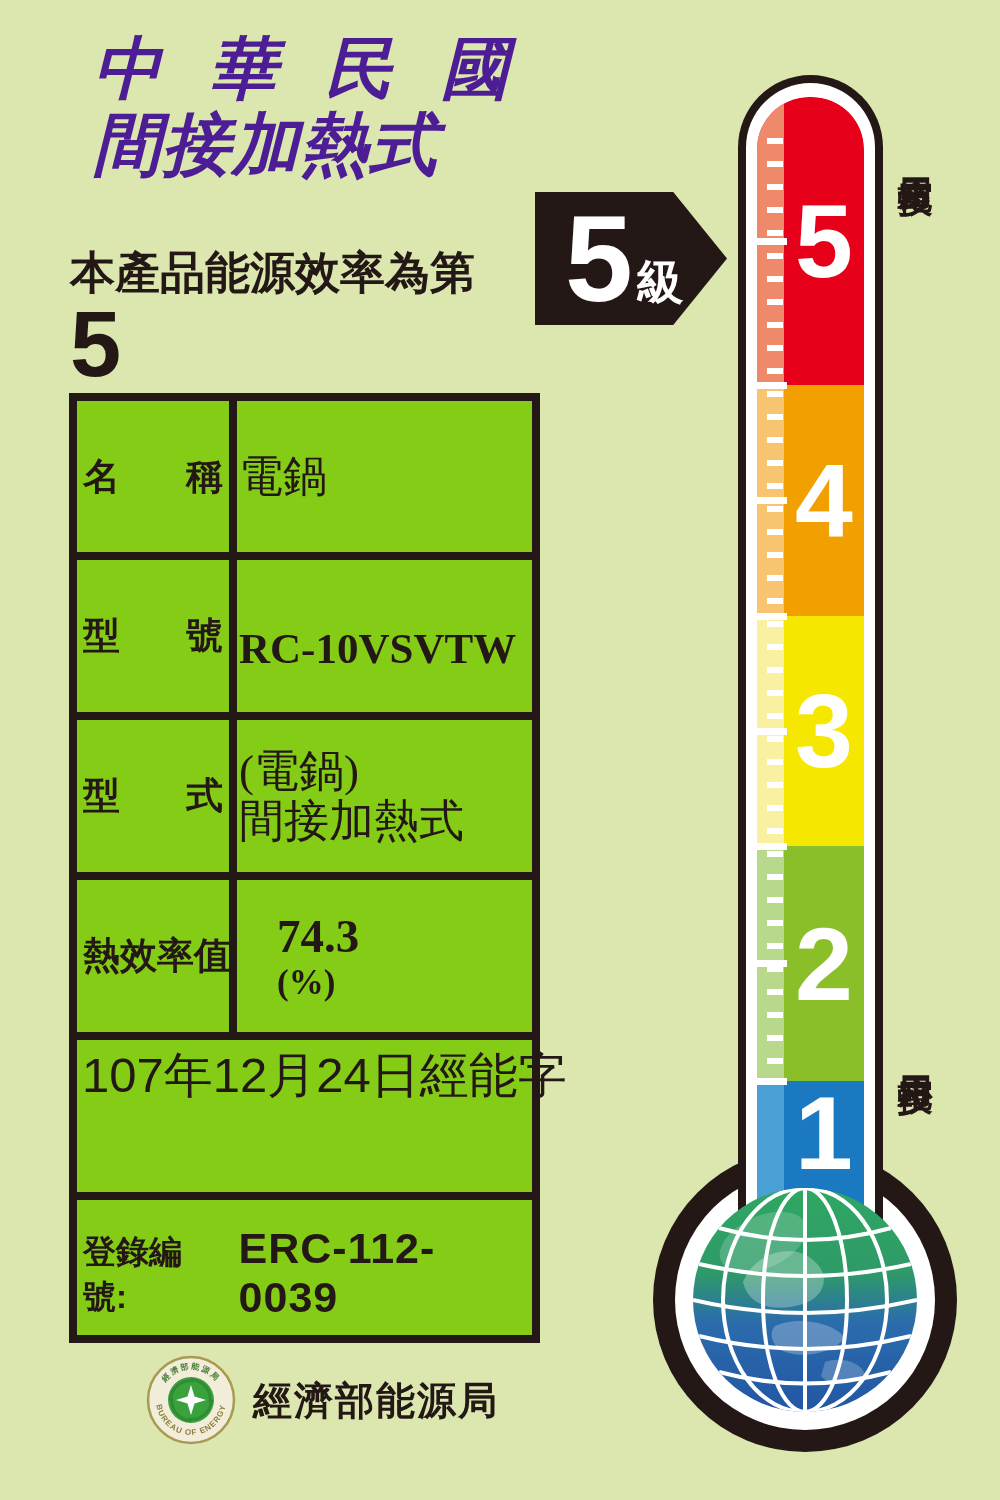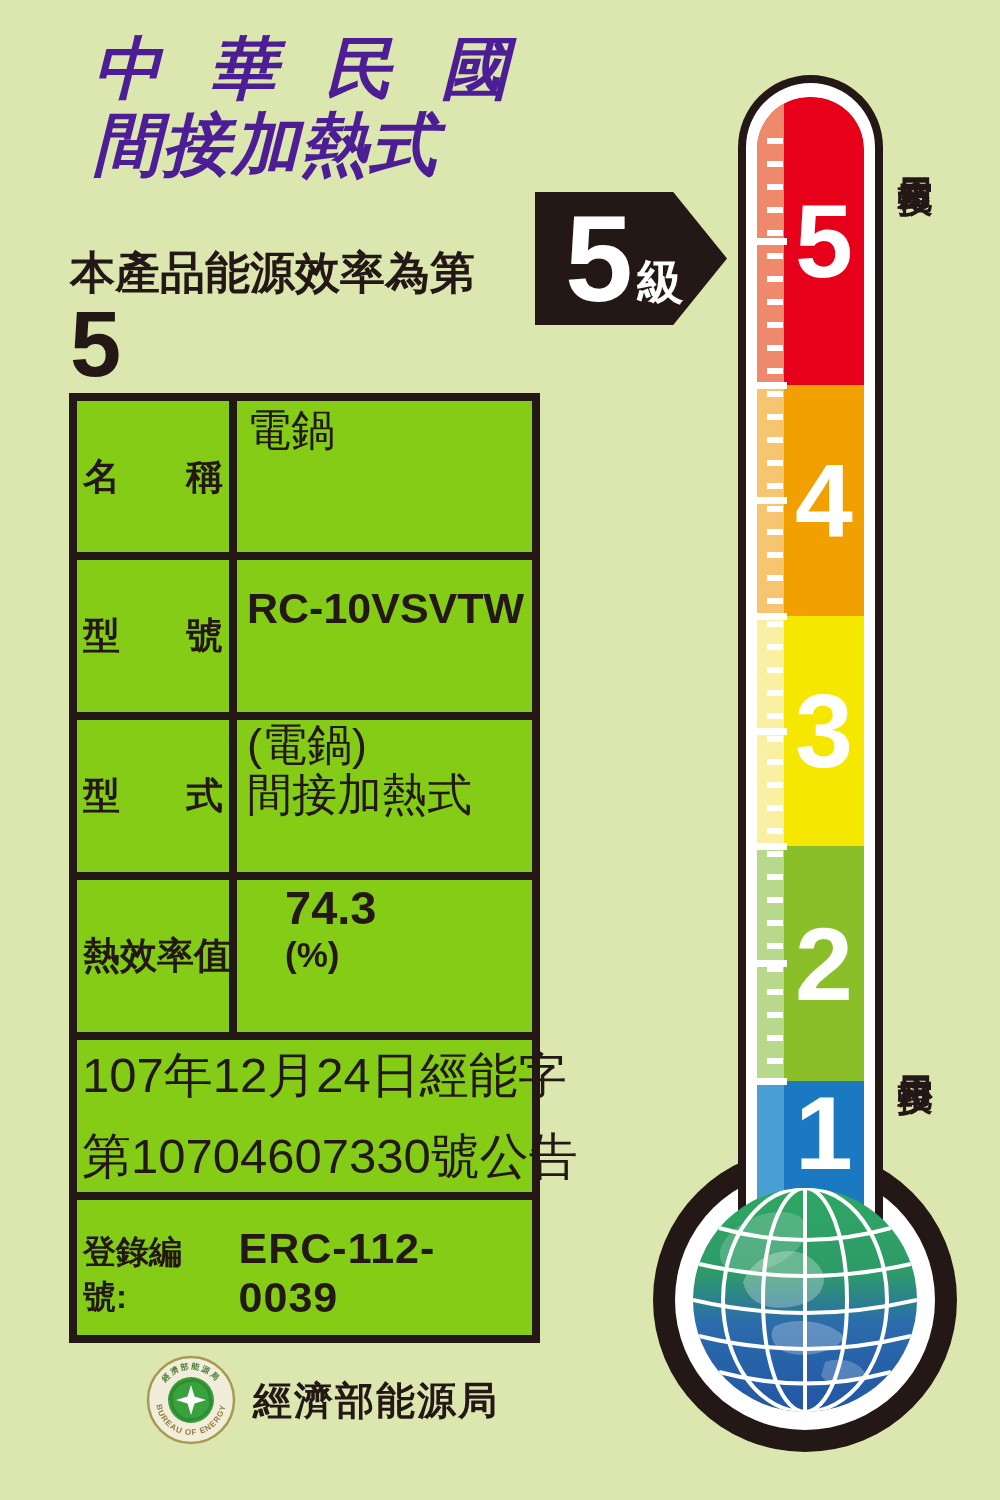--- a/index.html
+++ b/index.html
@@ -73,22 +73,22 @@
   }
   .trow{display:flex;border-bottom:8px solid #231815;box-sizing:border-box;}
   .trow:last-child{border-bottom:none;}
   .r1{height:159px;} .r2,.r3,.r4,.r5{height:160px;} .r6{flex:1;}
   .lcell{
     width:160px;border-right:8px solid #231815;box-sizing:border-box;
     display:flex;align-items:center;padding:0 6px;flex-shrink:0;
   }
   .lcell span{display:block;width:100%;font-size:37px;font-weight:600;
     text-align:justify;text-align-last:justify;white-space:nowrap;}
-  .vcell{flex:1;display:flex;flex-direction:column;justify-content:flex-start;
-    align-items:flex-start;padding-left:10px;box-sizing:border-box;}
+  .vcell{flex:1;display:flex;flex-direction:column;justify-content:center;
+    align-items:flex-start;padding-left:2px;box-sizing:border-box;font-family:Liberation Serif, serif;}
   .v-cjk{font-size:44px;font-weight:500;}
   .v-model{font-size:43px;font-weight:700;letter-spacing:0;margin-top:24px;}
   .v-line{font-size:45px;font-weight:500;line-height:1.12;}
   .v-eff{flex-direction:column;align-items:baseline;}
   .v-num{font-size:47px;font-weight:700;}
   .v-unit{font-size:35px;font-weight:600;margin-left:38px;}
   .noticecell{flex:1;display:flex;flex-direction:column;justify-content:space-between;
     padding-left:5px;box-sizing:border-box;}
   .notice-line{font-size:49px;font-weight:500;line-height:1.44;white-space:nowrap;letter-spacing:0;}
   .regcell{flex:1;display:flex;align-items:baseline;padding:24px 0 0 6px;box-sizing:border-box;gap:8px;}
@@ -223,21 +223,20 @@
       <span>熱效率值</span>
     </div>
     <div class="vcell v-eff">
       <span class="v-num">74.3</span>
       <span class="v-unit">(%)</span>
     </div>
   </div>
   <div class="trow r5">
     <div class="noticecell">
       <span class="notice-line">107年12月24日經能字</span>
-      <span class="notice-line">第10704607330號公告</span>
     </div>
   </div>
   <div class="trow r6">
     <div class="regcell">
       <span class="reg-label">登錄編號:</span>
       <span class="reg-value">ERC-112-0039</span>
     </div>
   </div>
 </div>
 

